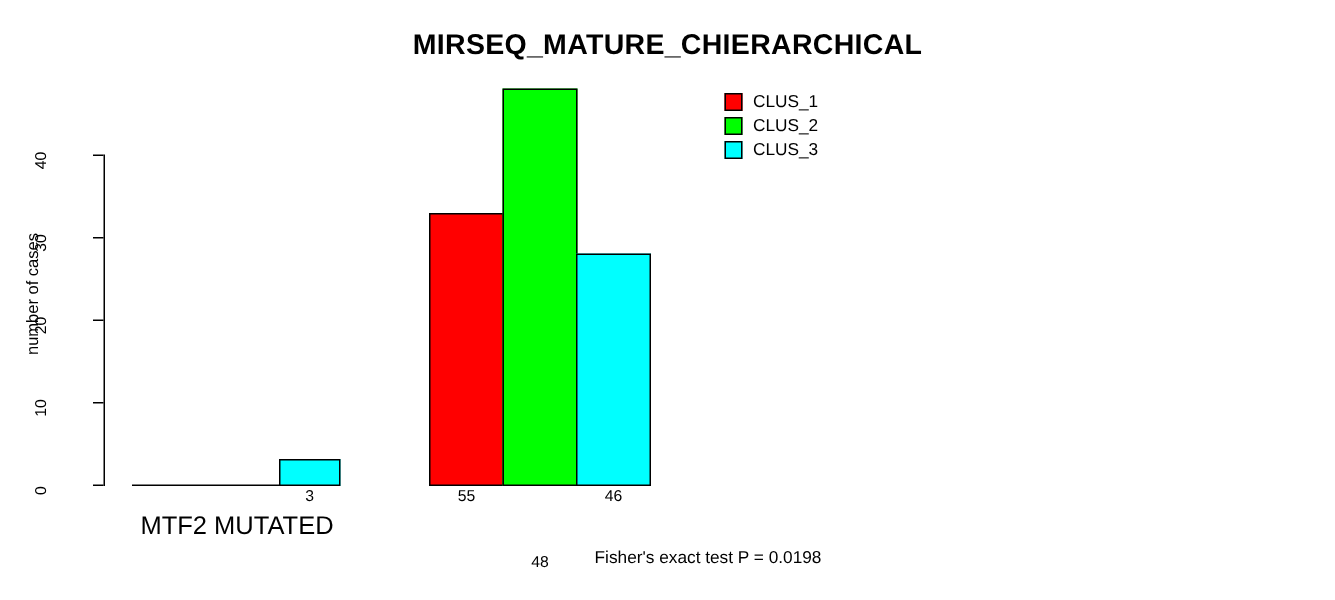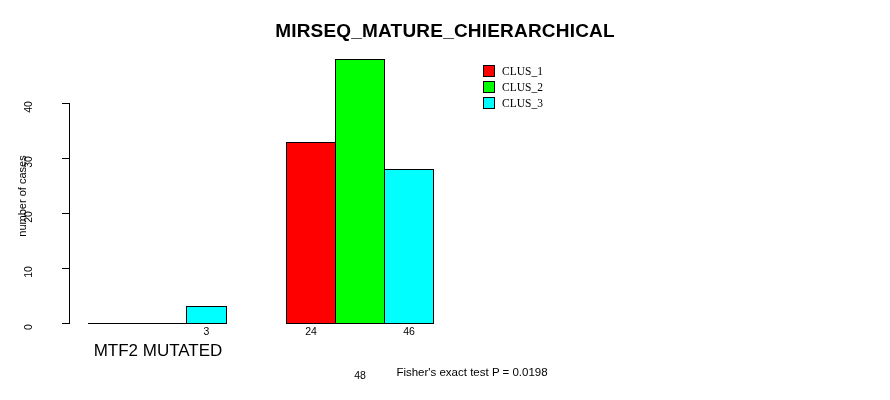--- a/index.html
+++ b/index.html
@@ -100,24 +100,23 @@
     white-space: nowrap;
   }
   
   #legend {
     position: absolute;
     left: 483px;
     top: 62px;
   }
   .legend-row {
     display: flex;
-    align-items: flex-end;
+    align-items: flex-start;
     height: 15px;
     margin-bottom: 1px;
-    font-family: Liberation Serif, serif;
   }
   .legend-swatch {
     width: 12px;
     height: 12px;
     border: 1px solid #000000;
     box-sizing: border-box;
     margin-right: 7px;
   }
   .legend-label {
     font-size: 11.5px;
@@ -175,21 +174,21 @@
     <div class="bar" id="bar-g1-s3" style="left:186px; width:41px; top:306px; height:18px; background:#00FFFF;"></div>
 
     <div class="bar-value" style="left:186px; top:325px; width:41px;">3</div>
 
     <div class="group-label" style="left:78px; top:341px; width:160px;">MTF2 MUTATED</div>
 
     <div class="bar" id="bar-g2-s1" style="left:286px; width:50px; top:142px; height:182px; background:#FF0000;"></div>
     <div class="bar" id="bar-g2-s2" style="left:335px; width:50px; top:59px; height:265px; background:#00FF00;"></div>
     <div class="bar" id="bar-g2-s3" style="left:384px; width:50px; top:169px; height:155px; background:#00FFFF;"></div>
 
-    <div class="bar-value" style="left:286px; top:325px; width:50px;">24</div>
+    <div class="bar-value" style="left:286px; top:325px; width:50px;">55</div>
     <div class="bar-value" style="left:335px; top:325px; width:50px;margin-top:44px;">48</div>
     <div class="bar-value" style="left:384px; top:325px; width:50px;">46</div>
 
   </div>
 
   <div id="legend">
     <div class="legend-row">
       <span class="legend-swatch" style="background:#FF0000;"></span>
       <span class="legend-label">CLUS_1</span>
     </div>

